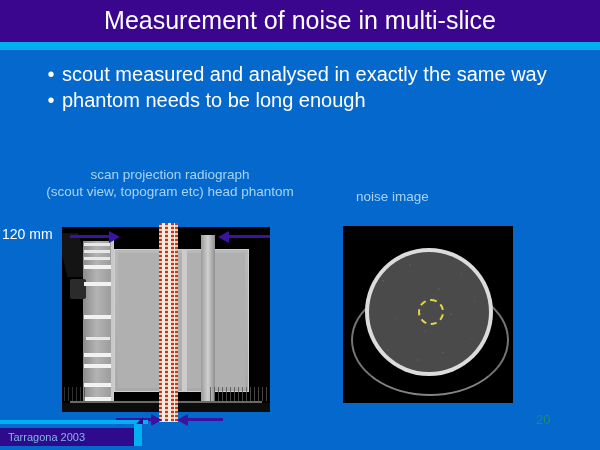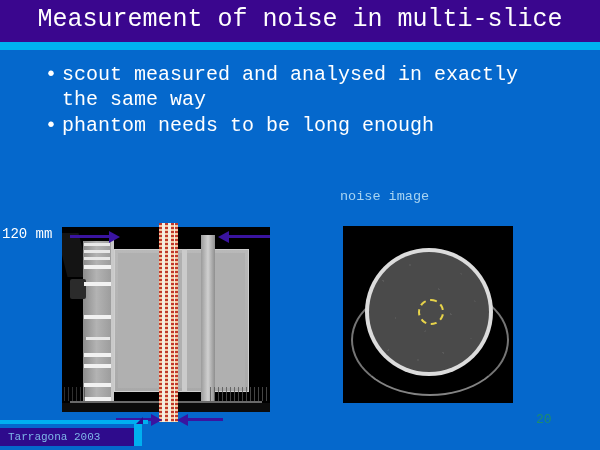--- a/index.html
+++ b/index.html
@@ -3,21 +3,21 @@
 <meta charset="utf-8">
 <style>
   html,body{margin:0;padding:0;}
   body{
     width:600px;height:450px;
     background:#0568CC;
     font-family:"Liberation Sans", sans-serif;
     overflow:hidden;
     position:relative;
   }
-  .slide{position:absolute;left:0;top:0;width:600px;height:450px;overflow:hidden;font-family:Liberation Mono, monospace;}
+  .slide{position:absolute;left:0;top:0;width:600px;height:450px;overflow:hidden;}
 
   
   .title-band{
     position:absolute;left:0;top:0;width:600px;height:42px;
     background:#3A068E;
   }
   .title-text{
     position:absolute;left:0;top:3px;width:600px;
     text-align:center;
     color:#FFFFFF;
@@ -61,21 +61,21 @@
     position:absolute;
     color:#A8D4F2;
     font-size:13.5px;
     line-height:17px;
     white-space:nowrap;
   }
   .cap-radiograph{
     left:10px;top:166px;width:320px;text-align:center;
   }
   .cap-noise{
-    left:340px;top:188px;text-align:left;
+    left:356px;top:188px;text-align:left;
   }
 
   
   .lbl-120{
     position:absolute;left:2px;top:225px;
     color:#FFFFFF;font-size:14px;line-height:18px;white-space:nowrap;
   }
   .lbl-2032{
     position:absolute;left:155px;top:424px;
     color:#FFFFFF;font-size:16px;line-height:20px;white-space:nowrap;
@@ -284,20 +284,22 @@
       <div class="bullet-dot">•</div>
       <div class="bullet-txt">scout measured and analysed in exactly the same way</div>
     </div>
     <div class="bullet-row">
       <div class="bullet-dot">•</div>
       <div class="bullet-txt">phantom needs to be long enough</div>
     </div>
   </div>
 
   <div class="cap cap-radiograph">
+    <div>scan projection radiograph</div>
+    <div>(scout view, topogram etc) head phantom</div>
   </div>
   <div class="cap cap-noise">noise image</div>
 
   <div class="radiograph">
     <div class="rg-wedge"></div>
     <div class="rg-leftcol"></div>
     <div class="rg-leftcol-edge"></div>
     <div class="rg-knob"></div>
 
     <div class="screw small" style="left:22px;top:16px;width:26px;"></div>

